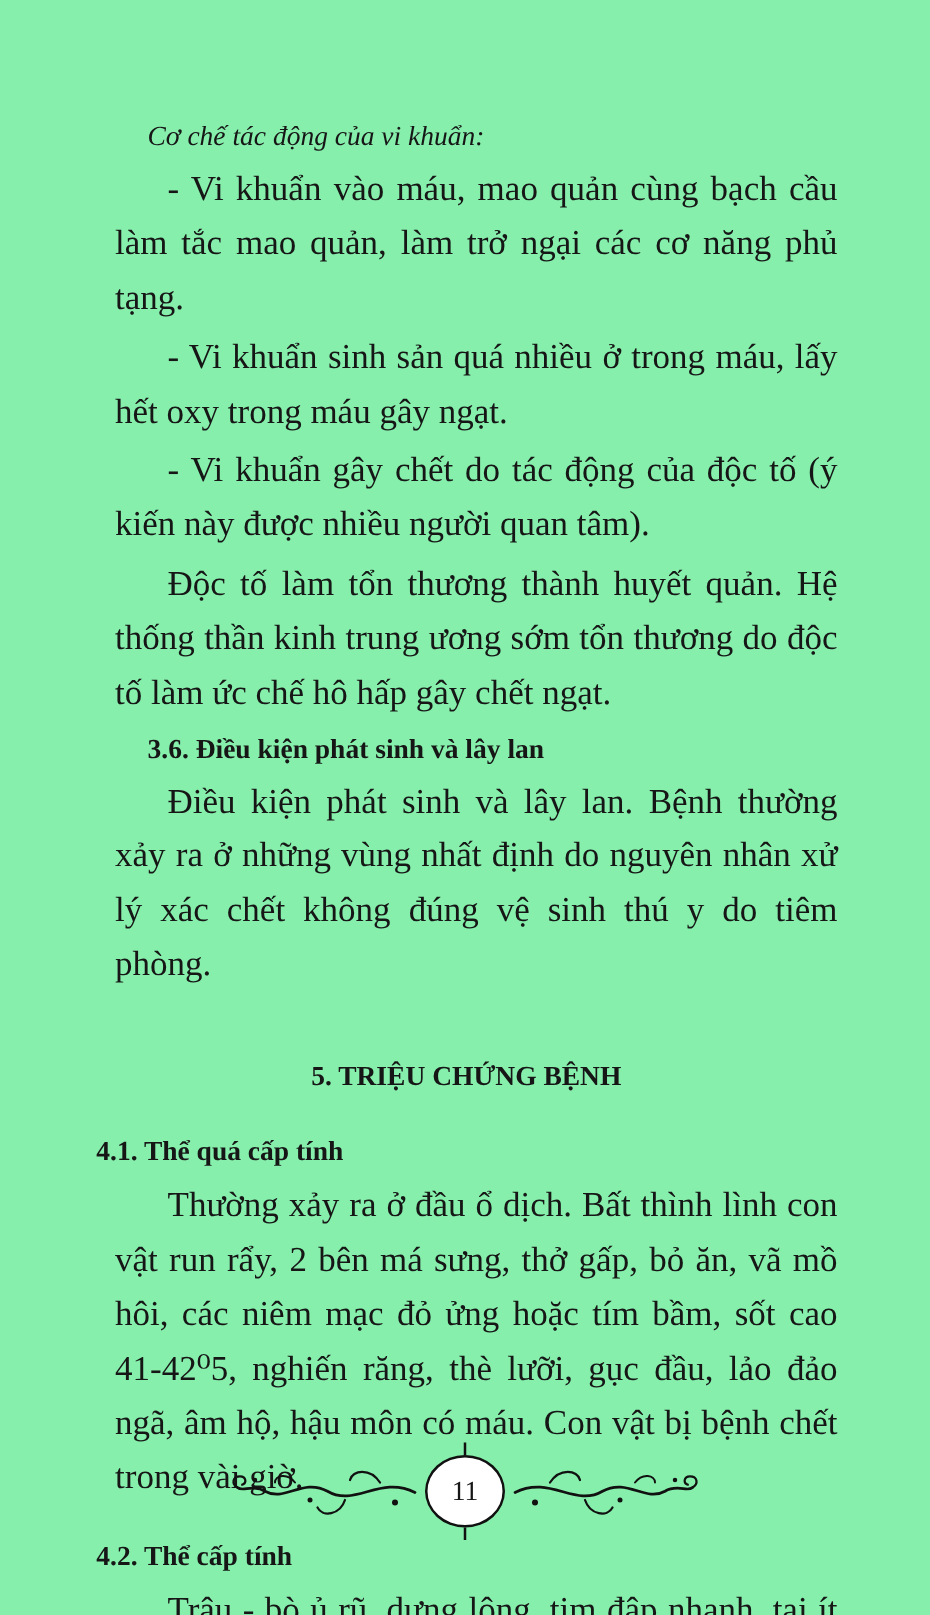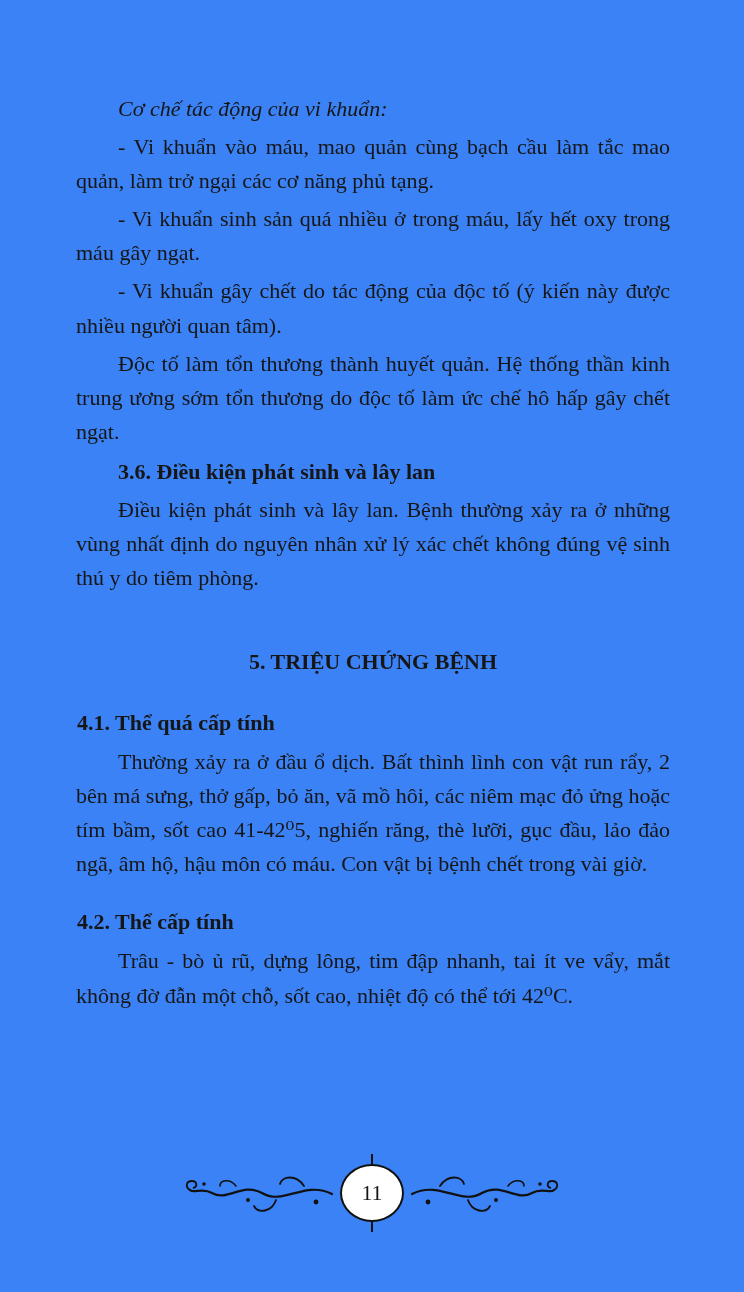--- a/index.html
+++ b/index.html
@@ -5,30 +5,30 @@
   html, body {
     margin: 0;
     padding: 0;
     background: #ffffff;
   }
   .page {
     position: relative;
     width: 744px;
     height: 1292px;
     margin: 0 auto;
-    background: #3b82f6;
+    background: #86efac;
     box-sizing: border-box;
     padding: 92px 74px 0 76px;
     font-family: "Liberation Serif", "DejaVu Serif", serif;
     color: #161616;
     overflow: hidden;
   }
   .body-text {
-    margin: 0 0 4px 0;
-    font-size: 22px;
+    margin: 0 0 4px 16px;
+    font-size: 28px;
     line-height: 1.55;
     text-align: justify;
     text-indent: 42px;
   }
   .lead-italic {
     margin: 0 0 4px 0;
     font-size: 22px;
     line-height: 1.55;
     font-style: italic;
     text-indent: 42px;

